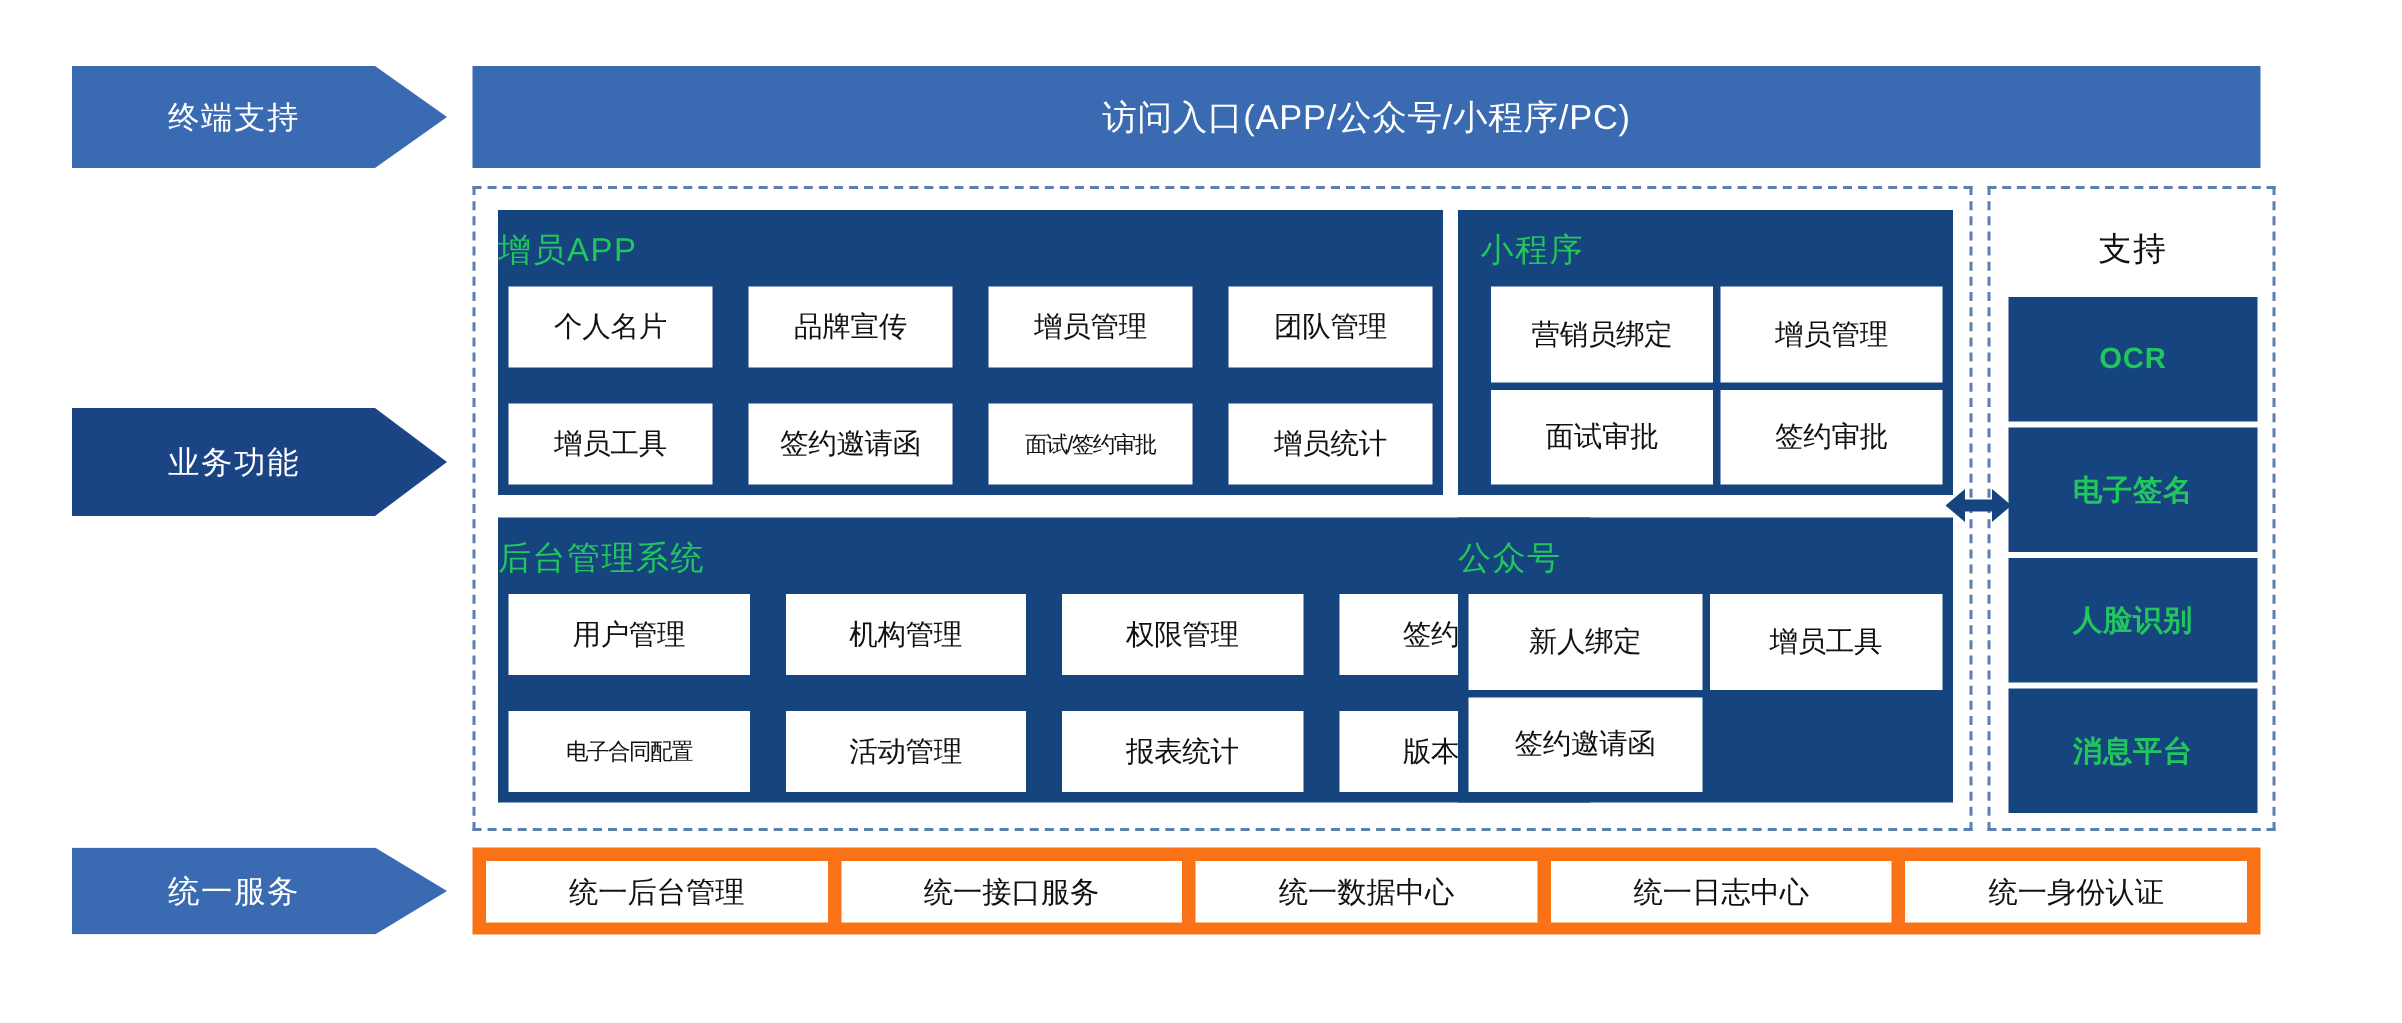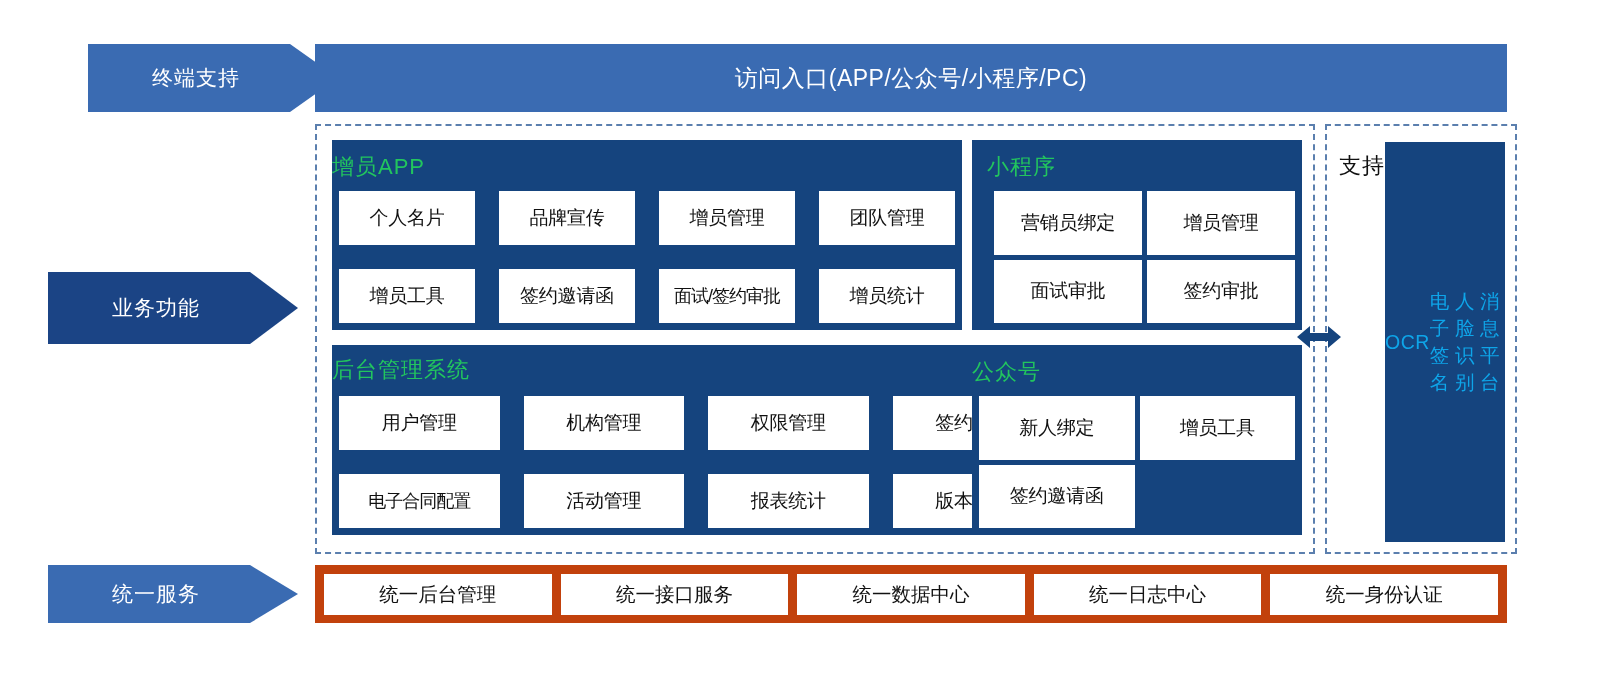--- a/index.html
+++ b/index.html
@@ -110,97 +110,98 @@
     background: #ffffff;
     color: #111111;
     display: flex;
     align-items: center;
     justify-content: center;
     font-size: 19px;
     white-space: nowrap;
     overflow: hidden;
     letter-spacing: -0.2px;
   }
-  .cell.tight { font-size: 18px; letter-spacing: -1px; }
+  .cell.tight { font-size: 15px; letter-spacing: -1px; }
 
   
   #mod-app     { left: 332px;  top: 140px; width: 630px; height: 190px; }
   #mod-mini    { left: 972px;  top: 140px; width: 330px; height: 190px; padding-left: 15px; }
-  #mod-admin   { left: 332px;  top: 345px; width: 728px; height: 190px; font-family: Liberation Mono, monospace; }
+  #mod-admin   { left: 332px;  top: 345px; width: 728px; height: 190px; }
   #mod-mp      { left: 972px;  top: 345px; width: 330px; height: 190px; }
 
   
   #support-col {
     position: absolute;
     left: 1339px;
     top: 138px;
     width: 166px;
     height: 404px;
     display: flex;
-    flex-direction: row;
+    flex-direction: column;
   }
   #support-title {
     height: 56px;
     display: flex;
     align-items: center;
     justify-content: center;
     font-size: 22px;
     color: #111111;
     background: #ffffff;
     letter-spacing: 1px;
   }
   .support-item {
     flex: 1;
     margin-top: 4px;
     background: #15447e;
-    color: #0ea5e9;
+    color: #22c55e;
     display: flex;
     align-items: center;
     justify-content: center;
     font-size: 19.5px;
     letter-spacing: 0.5px;
+    font-weight: bold;
   }
 
   
   #double-arrow {
     position: absolute;
     left: 1297px;
     top: 324px;
     width: 44px;
     height: 26px;
   }
 
   
   #services-bar {
     position: absolute;
     left: 315px;
     top: 565px;
     width: 1192px;
     height: 58px;
-    background: #c2410c;
+    background: #f97316;
     box-sizing: border-box;
     display: flex;
     align-items: center;
     padding: 4px 9px;
     gap: 9px;
   }
   .service-cell {
     flex: 1;
     height: 41px;
     background: #ffffff;
     color: #111111;
     display: flex;
     align-items: center;
     justify-content: center;
     font-size: 19.5px;
     white-space: nowrap;
   }
 
   
-  #chev-terminal { left: 48px;  top: 44px;  width: 250px; height: 68px; margin-left: 40px; }
+  #chev-terminal { left: 48px;  top: 44px;  width: 250px; height: 68px; }
   #chev-business { left: 48px;  top: 272px; width: 250px; height: 72px; }
   #chev-services { left: 48px;  top: 565px; width: 250px; height: 58px; }
 </style>
 </head>
 <body>
 
 <div id="diagram">
 
   <div id="chev-terminal" class="chevron chevron-light chev-mid-shape">
     <span>终端支持</span>

